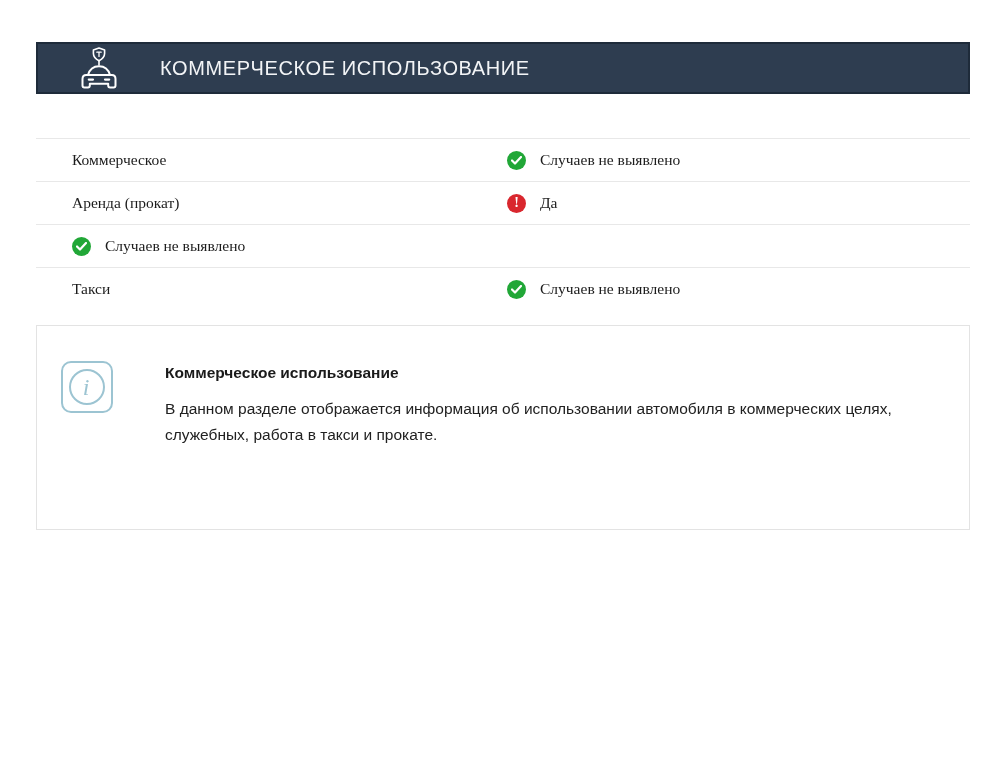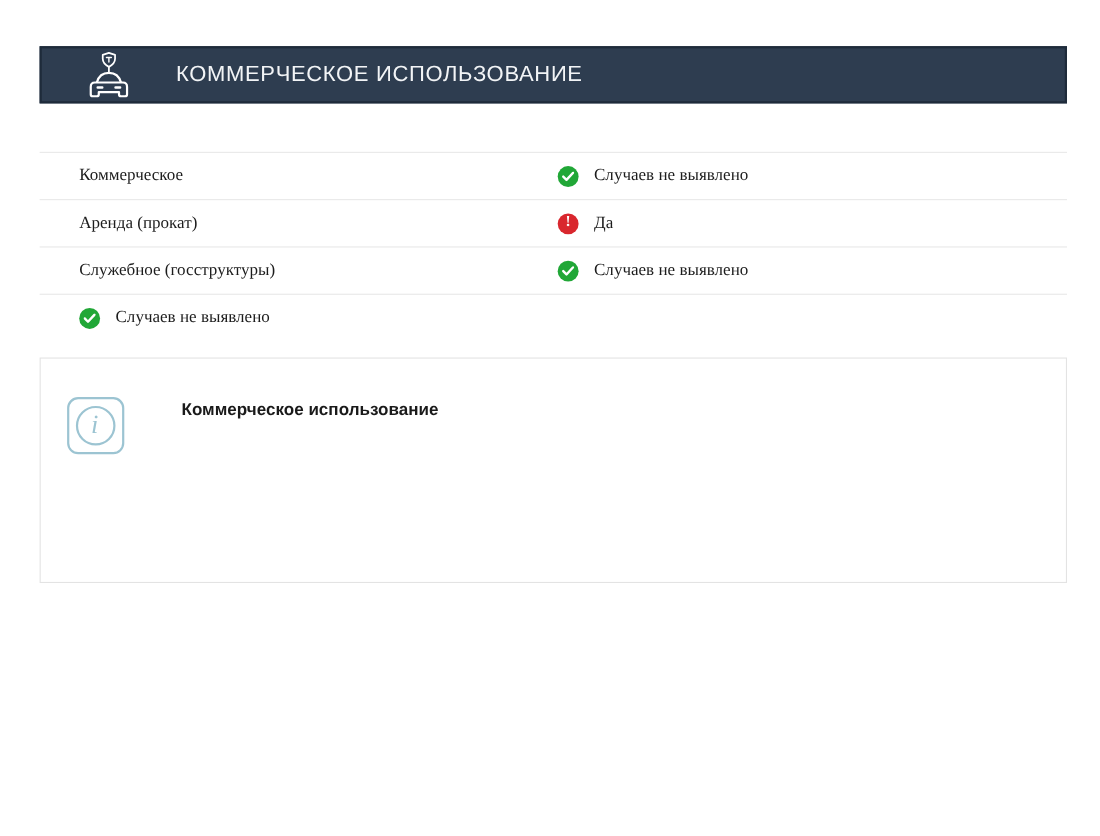--- a/index.html
+++ b/index.html
@@ -138,49 +138,50 @@
         <span class="t-label">Аренда (прокат)</span>
         <span class="t-status">
           <span class="status-ico alert">
             <span class="bang">!</span>
           </span>
           <span class="t-value">Да</span>
         </span>
       </div>
 
       <div class="t-row">
-        <span class="t-label">Служебное (госструктуры)</span>
         <span class="t-status">
           <span class="status-ico ok">
             <svg width="11" height="9" viewBox="0 0 11 9">
                 <polyline points="1,4.5 4,7.5 10,1" fill="none" stroke="#ffffff" stroke-width="2.2" stroke-linecap="round" stroke-linejoin="round"></polyline>
               </svg>
           </span>
           <span class="t-value">Случаев не выявлено</span>
         </span>
       </div>
 
       <div class="t-row">
+        <span class="t-label">Такси</span>
         <span class="t-status">
           <span class="status-ico ok">
             <svg width="11" height="9" viewBox="0 0 11 9">
                 <polyline points="1,4.5 4,7.5 10,1" fill="none" stroke="#ffffff" stroke-width="2.2" stroke-linecap="round" stroke-linejoin="round"></polyline>
               </svg>
           </span>
           <span class="t-value">Случаев не выявлено</span>
         </span>
       </div>
 
     </div>
 
     <div class="info-box">
       <span class="info-ico">
         <span class="circle">
           <span class="i-glyph">i</span>
         </span>
       </span>
       <div class="info-text">
         <div class="info-title">Коммерческое использование</div>
+        <p>В данном разделе отображается информация об использовании автомобиля в коммерческих целях, служебных, работа в такси и прокате.</p>
       </div>
     </div>
 
   </div>
 </div>
 
 </body></html>

